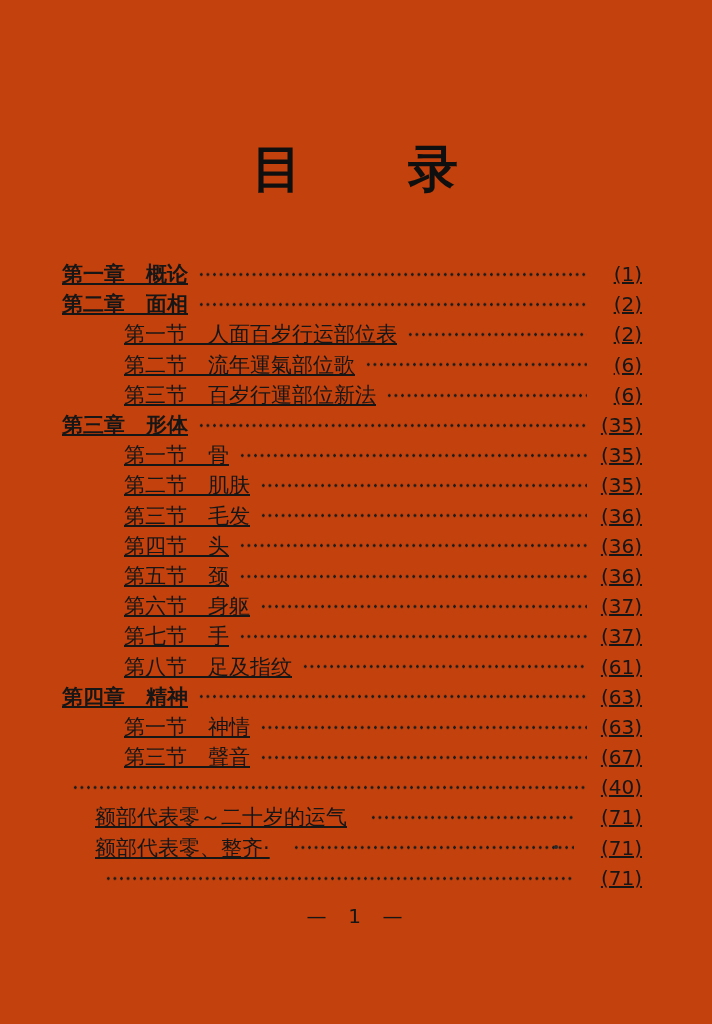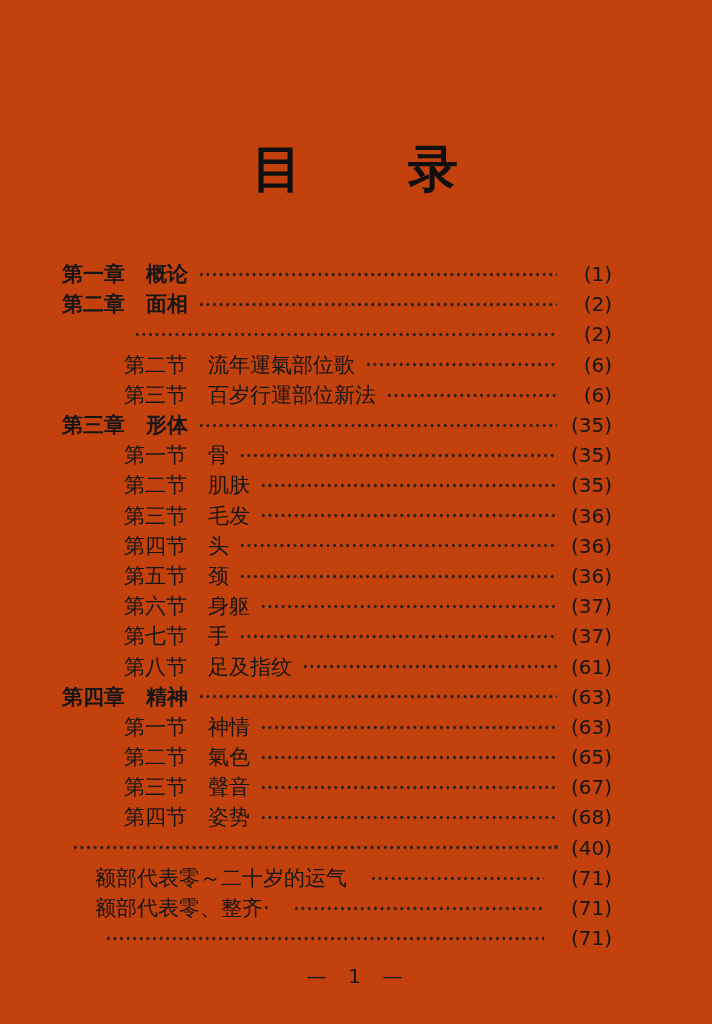--- a/index.html
+++ b/index.html
@@ -22,21 +22,22 @@
     text-align: center;
     font-size: 50px;
     font-weight: 700;
     color: #0f0f0f;
     white-space: pre;
     letter-spacing: 2px;
   }
   .toc {
     margin-top: 56px;
     padding-left: 62px;
-    padding-right: 100px;
+    padding-right: 70px;
+    text-decoration: underline;
   }
   .toc-row {
     display: flex;
     align-items: center;
     height: 30.2px;
     font-size: 21px;
     line-height: 30px;
   }
   .toc-row.chapter { font-weight: 700; }
   .toc-row.section { padding-left: 62px; font-weight: 500; }
@@ -92,20 +93,21 @@
         <span class="toc-label">第一章　概论</span>
         <span class="toc-leader"></span>
         <span class="toc-page">(1)</span>
       </div>
       <div class="toc-row chapter">
         <span class="toc-label">第二章　面相</span>
         <span class="toc-leader"></span>
         <span class="toc-page">(2)</span>
       </div>
       <div class="toc-row section">
+        <span class="toc-label">第一节　人面百岁行运部位表</span>
         <span class="toc-leader"></span>
         <span class="toc-page">(2)</span>
       </div>
       <div class="toc-row section">
         <span class="toc-label">第二节　流年運氣部位歌</span>
         <span class="toc-leader"></span>
         <span class="toc-page">(6)</span>
       </div>
       <div class="toc-row section">
         <span class="toc-label">第三节　百岁行運部位新法</span>
@@ -161,33 +163,23 @@
         <span class="toc-label">第四章　精神</span>
         <span class="toc-leader"></span>
         <span class="toc-page">(63)</span>
       </div>
       <div class="toc-row section">
         <span class="toc-label">第一节　神情</span>
         <span class="toc-leader"></span>
         <span class="toc-page">(63)</span>
       </div>
       <div class="toc-row section">
-        <span class="toc-label">第二节　氣色</span>
-        <span class="toc-leader"></span>
-        <span class="toc-page">(65)</span>
-      </div>
-      <div class="toc-row section">
         <span class="toc-label">第三节　聲音</span>
         <span class="toc-leader"></span>
         <span class="toc-page">(67)</span>
-      </div>
-      <div class="toc-row section">
-        <span class="toc-label">第四节　姿势</span>
-        <span class="toc-leader"></span>
-        <span class="toc-page">(68)</span>
       </div>
       <div class="toc-row chapter">
         <span class="toc-leader"></span>
         <span class="toc-page">(40)</span>
       </div>
       <div class="toc-row sub">
         <span class="toc-label">额部代表零～二十岁的运气</span>
         <span class="toc-leader"></span>
         <span class="toc-page">(71)</span>
       </div>

